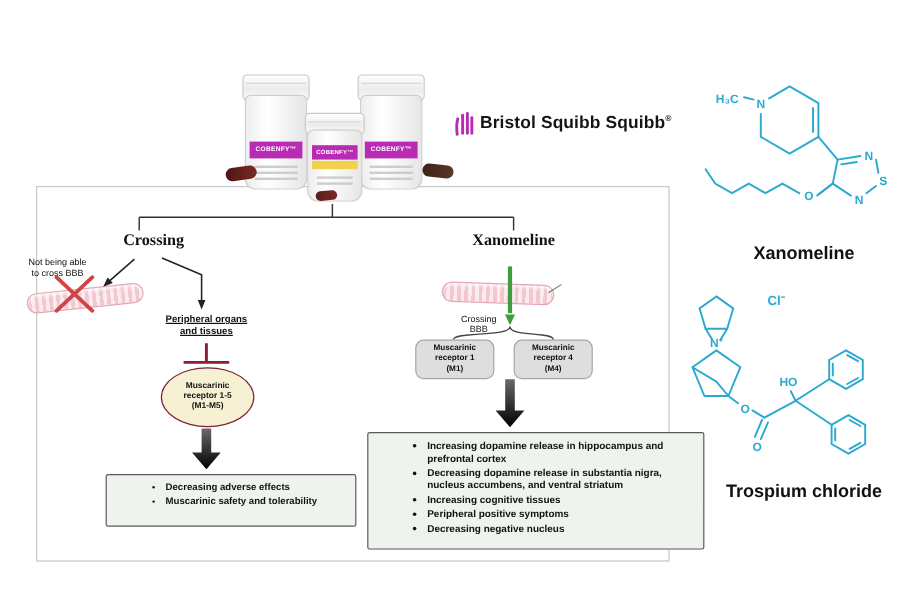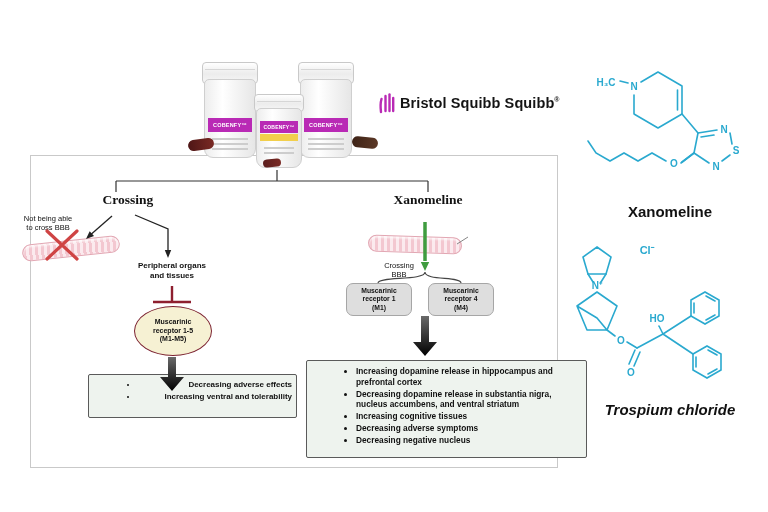--- a/index.html
+++ b/index.html
@@ -26,21 +26,21 @@
   .logo-text{font-size:14.5px;font-weight:600;color:#141414;letter-spacing:.1px;}
   .logo-text sup{font-size:7px;}
 
   
   .barrier{background:repeating-linear-gradient(90deg,#f3c7d0 0 3px,#fbeaee 3px 6px);
            border:1px solid #e2a7b3;border-radius:9px;box-shadow:inset 0 2px 2px rgba(255,255,255,.7);}
 
   
   .branch-title{font-family:"Liberation Serif",serif;font-weight:bold;font-size:13.5px;}
   .small-note{font-size:7.5px;font-weight:normal;line-height:1.25;}
-  .mid-note{font-size:8px;font-weight:bold;line-height:1.3;}
+  .mid-note{font-size:8px;font-weight:bold;line-height:1.3;text-decoration:underline;}
 
   .oval{border-radius:50%;background:#f6f1d3;border:1.5px solid #7c2231;display:flex;align-items:center;justify-content:center;
         font-size:7px;font-weight:bold;line-height:1.25;}
   .recbox{background:#dedede;border:1px solid #a6a6a6;border-radius:7px;display:flex;align-items:center;justify-content:center;
         font-size:6.8px;font-weight:bold;line-height:1.25;}
   .outbox{background:#eef3ee;border:1px solid #5a5a5a;border-radius:2px;padding-left:33px;}
   .outbox ul{margin:0;padding:5px 4px 4px 16px;}
   .outbox li{margin:0 0 1px 0;color:#111;}
   .outbox.left li{font-size:8px;font-weight:bold;line-height:1.35;}
   .outbox.right li{font-size:8.3px;font-weight:bold;line-height:1.3;}
@@ -112,42 +112,42 @@
   <div class="abs branch-title center" style="left:382px;top:192px;width:92px;">Xanomeline</div>
 
   <div class="abs small-note center pre" style="left:8px;top:214px;width:80px;">Not being able
 to cross BBB</div>
   <div class="abs barrier" style="left:22px;top:240px;width:96px;height:15px;transform:rotate(-6deg);"></div>
   <div class="abs mid-note center pre" style="left:126px;top:261px;width:92px;">Peripheral organs
 and tissues</div>
   <div class="abs oval pre center" style="left:134px;top:306px;width:76px;height:48px;">Muscarinic
 receptor 1-5
 (M1-M5)</div>
-  <div class="abs outbox left" style="left:88px;top:374px;width:174px;height:42px;text-align:right;">
+  <div class="abs outbox left" style="left:88px;top:395px;width:174px;height:42px;">
     <ul>
         <li>Decreasing adverse effects</li>
-        <li>Increasing ventral and tolerability</li>
+        <li>Muscarinic safety and tolerability</li>
       </ul>
   </div>
 
   <div class="abs barrier" style="left:368px;top:236px;width:92px;height:15px;transform:rotate(2deg);"></div>
   <div class="abs small-note center pre" style="left:377px;top:261px;width:44px;">Crossing
 BBB</div>
   <div class="abs recbox pre center" style="left:346px;top:283px;width:64px;height:31px;">Muscarinic
 receptor 1
 (M1)</div>
   <div class="abs recbox pre center" style="left:428px;top:283px;width:64px;height:31px;">Muscarinic
 receptor 4
 (M4)</div>
   <div class="abs outbox right" style="left:306px;top:360px;width:246px;height:96px;">
     <ul>
         <li>Increasing dopamine release in hippocampus and prefrontal cortex</li>
         <li>Decreasing dopamine release in substantia nigra, nucleus accumbens, and ventral striatum</li>
         <li>Increasing cognitive tissues</li>
-        <li>Decreasing adverse symptoms</li>
+        <li>Peripheral positive symptoms</li>
         <li>Decreasing negative nucleus</li>
       </ul>
   </div>
 
   <svg class="overlay" width="768" height="512" viewBox="0 0 768 512">
     <defs>
       <linearGradient id="arrowGrad" x1="0" y1="0" x2="0" y2="1">
         <stop offset="0" stop-color="#6a6a6a"></stop>
           <stop offset="1" stop-color="#000"></stop>
       </linearGradient>
@@ -206,15 +206,15 @@
       <path d="M153,118 L162,123 M162,137 L153,142 M141,135 L141,125"></path>
     </g>
     <g font-size="10" text-anchor="middle">
       <text x="92" y="22" font-size="11">Cl⁻</text>
       <text x="42" y="57">N⁺</text>
       <text x="66" y="112">O</text>
       <text x="76" y="144">O</text>
       <text x="102" y="90">HO</text>
     </g>
   </svg>
-  <div class="abs struct-label center" style="left:580px;top:401px;width:180px;font-style:italic;">Trospium chloride</div>
+  <div class="abs struct-label center" style="left:580px;top:401px;width:180px;">Trospium chloride</div>
 
 </div>
 
 </body></html>

